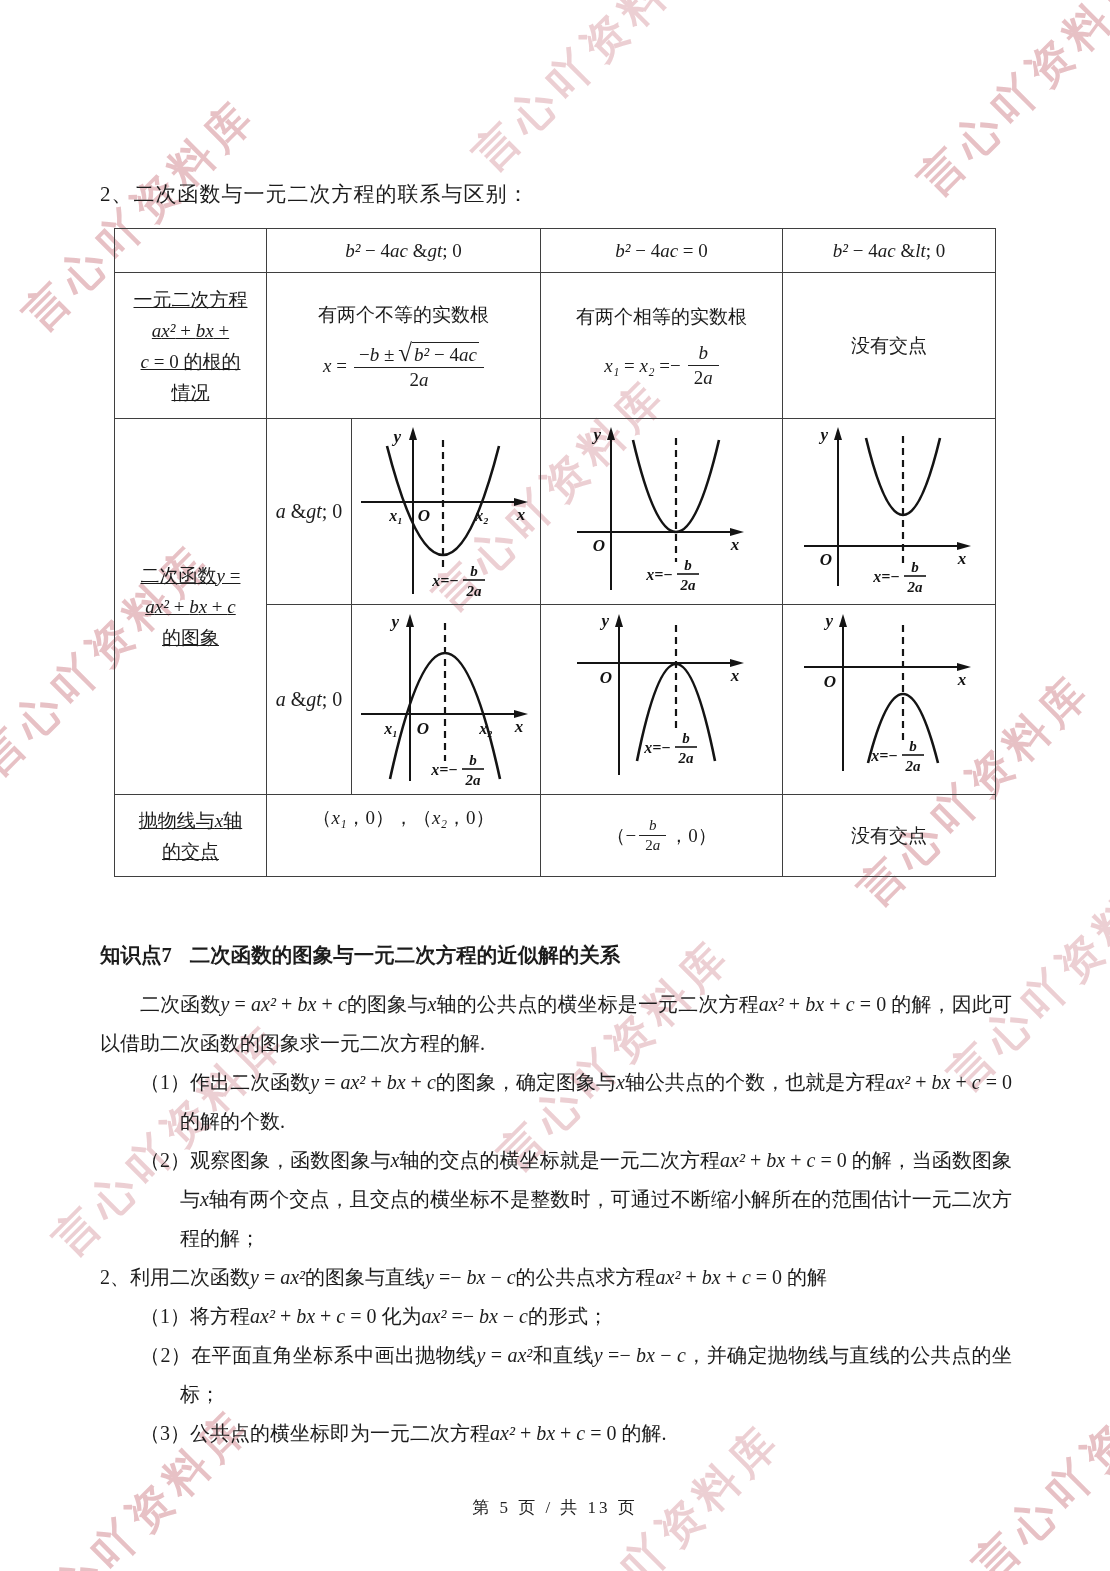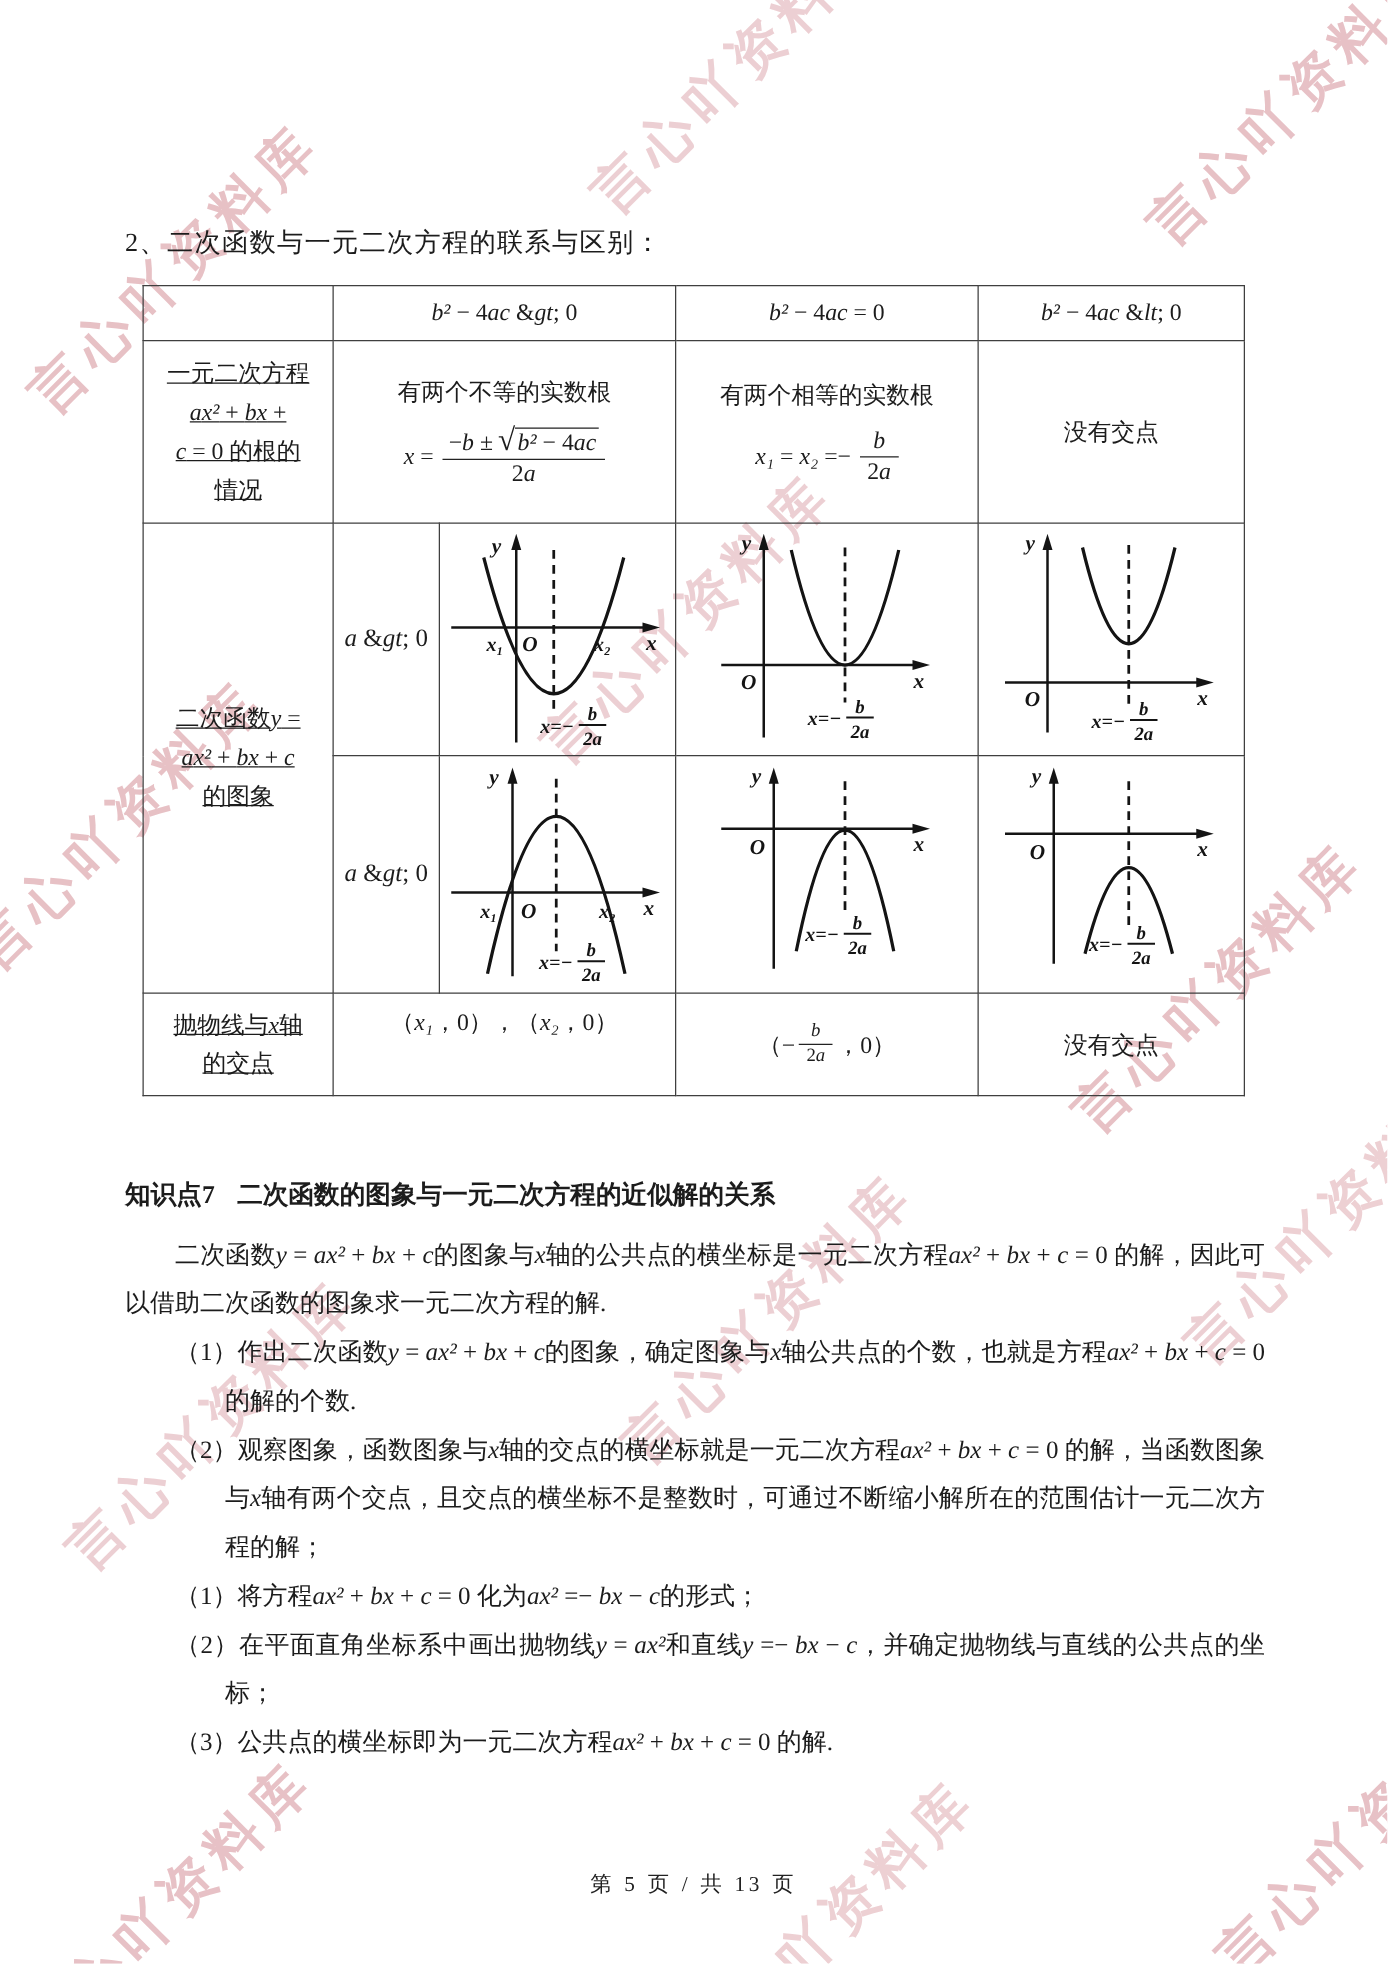--- a/index.html
+++ b/index.html
@@ -298,19 +298,20 @@
     </tbody>
       </table>
 
     <div class="kp-heading">
       <span>知识点7</span><span class="kp-title">二次函数的图象与一元二次方程的近似解的关系</span>
     </div>
 
     <p class="para p-first">二次函数<i>y</i> = <i>a</i><i>x²</i> + <i>b</i><i>x</i> + <i>c</i>的图象与<i>x</i>轴的公共点的横坐标是一元二次方程<i>a</i><i>x²</i> + <i>b</i><i>x</i> + <i>c</i> = 0 的解，因此可以借助二次函数的图象求一元二次方程的解.</p>
     <p class="para p-hang">（1）作出二次函数<i>y</i> = <i>a</i><i>x²</i> + <i>b</i><i>x</i> + <i>c</i>的图象，确定图象与<i>x</i>轴公共点的个数，也就是方程<i>a</i><i>x²</i> + <i>b</i><i>x</i> + <i>c</i> = 0 的解的个数.</p>
     <p class="para p-hang">（2）观察图象，函数图象与<i>x</i>轴的交点的横坐标就是一元二次方程<i>a</i><i>x²</i> + <i>b</i><i>x</i> + <i>c</i> = 0 的解，当函数图象与<i>x</i>轴有两个交点，且交点的横坐标不是整数时，可通过不断缩小解所在的范围估计一元二次方程的解；</p>
+    <p class="para p-flush">2、利用二次函数<i>y</i> = <i>a</i><i>x²</i>的图象与直线<i>y</i> =− <i>b</i><i>x</i> − <i>c</i>的公共点求方程<i>a</i><i>x²</i> + <i>b</i><i>x</i> + <i>c</i> = 0 的解</p>
     <p class="para p-hang">（1）将方程<i>a</i><i>x²</i> + <i>b</i><i>x</i> + <i>c</i> = 0 化为<i>a</i><i>x²</i> =− <i>b</i><i>x</i> − <i>c</i>的形式；</p>
     <p class="para p-hang">（2）在平面直角坐标系中画出抛物线<i>y</i> = <i>a</i><i>x²</i>和直线<i>y</i> =− <i>b</i><i>x</i> − <i>c</i>，并确定抛物线与直线的公共点的坐标；</p>
     <p class="para p-hang">（3）公共点的横坐标即为一元二次方程<i>a</i><i>x²</i> + <i>b</i><i>x</i> + <i>c</i> = 0 的解.</p>
   </div>
 
   <div class="footer">第 5 页 / 共 13 页</div>
 </div>
 
 </body></html>

